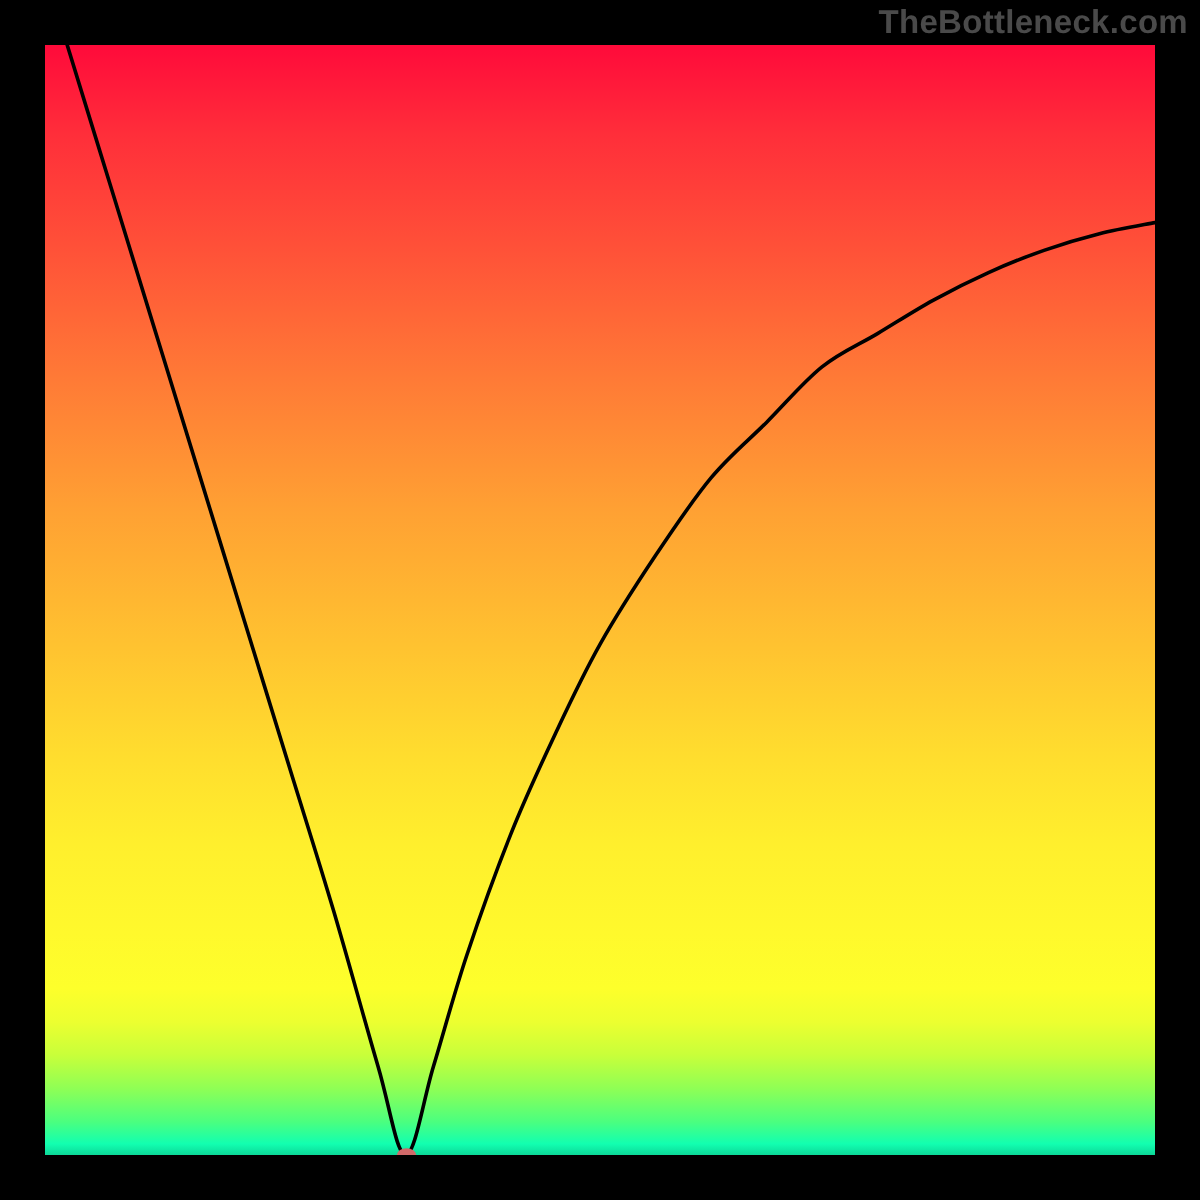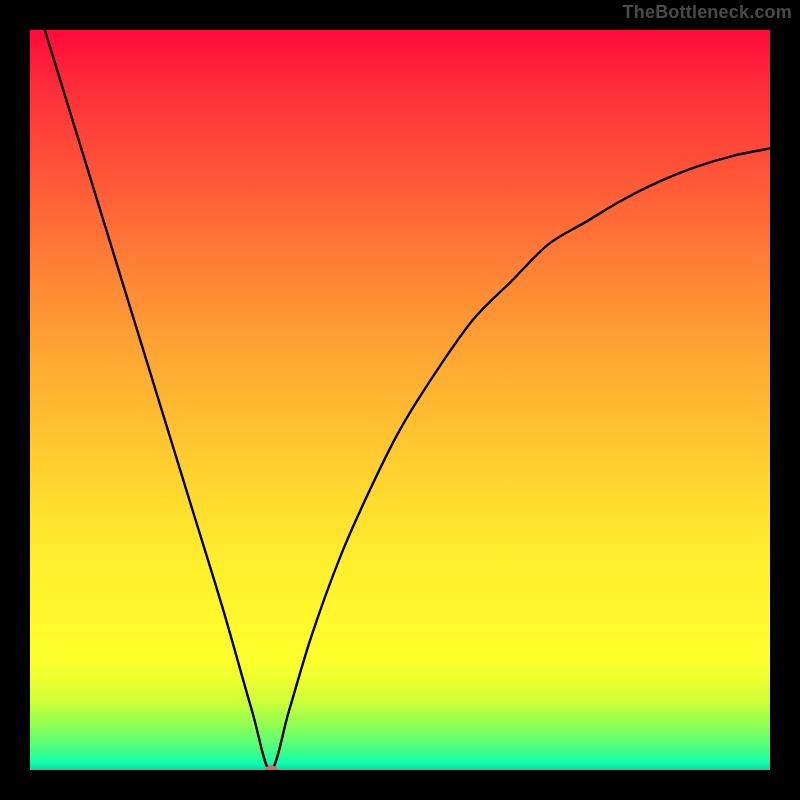--- a/index.html
+++ b/index.html
@@ -15,21 +15,21 @@
     position: relative;
     width: 800px;
     height: 800px;
     background: #000;
   }
   .watermark {
     position: absolute;
     top: 2px;
     right: 8px;
     color: #4a4a4a;
-    font-size: 18px;
+    font-size: 22px;
     font-weight: 600;
     letter-spacing: 0.2px;
     z-index: 5;
   }
   .plot-area {
     position: absolute;
     left: 30px;
     top: 30px;
     width: 740px;
     height: 740px;

